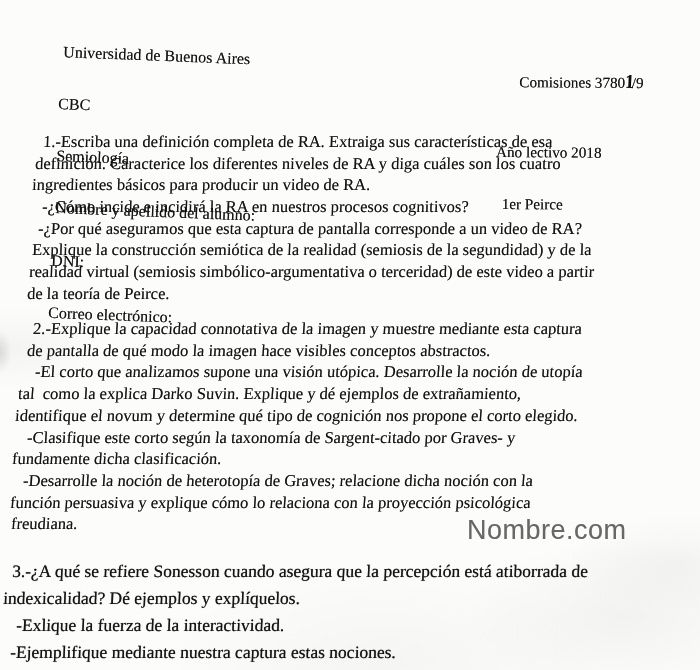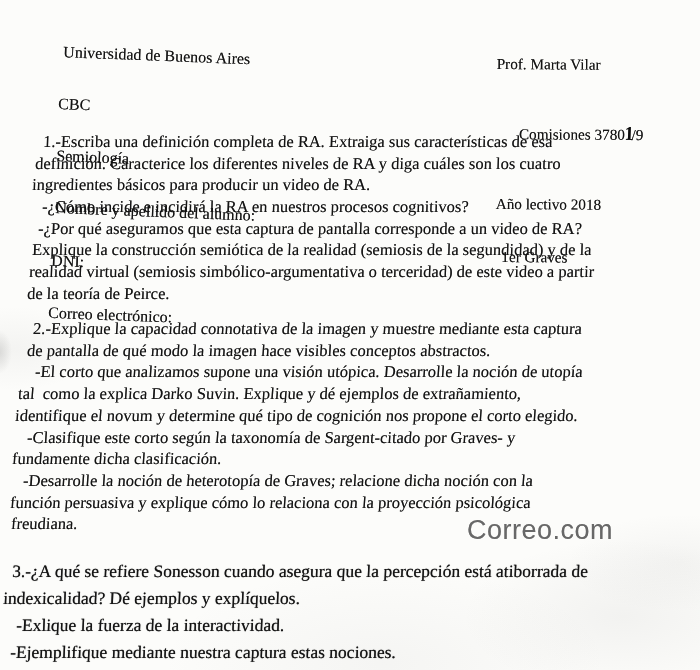--- a/index.html
+++ b/index.html
@@ -74,26 +74,25 @@
   <div class="hdr-left">
     <div style="padding-left:5px">Universidad de Buenos Aires</div>
     <div style="padding-left:2px">CBC</div>
     <div style="padding-left:2px">Semiología</div>
     <div style="padding-left:3px">Nombre y apellido del alumno:</div>
     <div style="padding-left:1px">DNI:</div>
     <div>Correo electrónico:</div>
   </div>
 
   <div class="hdr-right">
-    <div>Prof. Marta Vilar</div>
     <div>
       <span>Comisiones 3780</span><span class="pen-mark">1</span><span>/9</span>
     </div>
     <div>Año lectivo 2018</div>
-    <div style="padding-left:6px">1er Graves</div>
+    <div style="padding-left:6px">1er Peirce</div>
   </div>
 
   <div class="q" id="q1">
     <div class="line" style="padding-left:43px">1.-Escriba una definición completa de RA. Extraiga sus características de esa</div>
     <div class="line" style="padding-left:35px">definición. Caracterice los diferentes niveles de RA y diga cuáles son los cuatro</div>
     <div class="line" style="padding-left:32px">ingredientes básicos para producir un video de RA.</div>
     <div class="line" style="padding-left:42px">-¿Cómo incide e incidirá la RA en nuestros procesos cognitivos?</div>
     <div class="line" style="padding-left:38px">-¿Por qué aseguramos que esta captura de pantalla corresponde a un video de RA?</div>
     <div class="line" style="padding-left:32px">Explique la construcción semiótica de la realidad (semiosis de la segundidad) y de la</div>
     <div class="line" style="padding-left:29px">realidad virtual (semiosis simbólico-argumentativa o terceridad) de este video a partir</div>
@@ -106,21 +105,21 @@
     <div class="line" style="padding-left:35px">-El corto que analizamos supone una visión utópica. Desarrolle la noción de utopía</div>
     <div class="line" style="padding-left:18px">tal  como la explica Darko Suvin. Explique y dé ejemplos de extrañamiento,</div>
     <div class="line" style="padding-left:15px">identifique el novum y determine qué tipo de cognición nos propone el corto elegido.</div>
     <div class="line" style="padding-left:27px">-Clasifique este corto según la taxonomía de Sargent-citado por Graves- y</div>
     <div class="line" style="padding-left:12px">fundamente dicha clasificación.</div>
     <div class="line" style="padding-left:23px">-Desarrolle la noción de heterotopía de Graves; relacione dicha noción con la</div>
     <div class="line" style="padding-left:10px">función persuasiva y explique cómo lo relaciona con la proyección psicológica</div>
     <div class="line" style="padding-left:11px">freudiana.</div>
   </div>
 
-  <div class="watermark">Correo.com</div>
+  <div class="watermark">Nombre.com</div>
 
   <div class="q" id="q3">
     <div class="line" style="padding-left:12px">3.-¿A qué se refiere Sonesson cuando asegura que la percepción está atiborrada de</div>
     <div class="line" style="padding-left:3px">indexicalidad? Dé ejemplos y explíquelos.</div>
     <div class="line" style="padding-left:16px">-Exlique la fuerza de la interactividad.</div>
     <div class="line" style="padding-left:10px">-Ejemplifique mediante nuestra captura estas nociones.</div>
   </div>
 
   <div class="smudge"></div>
 </div>

